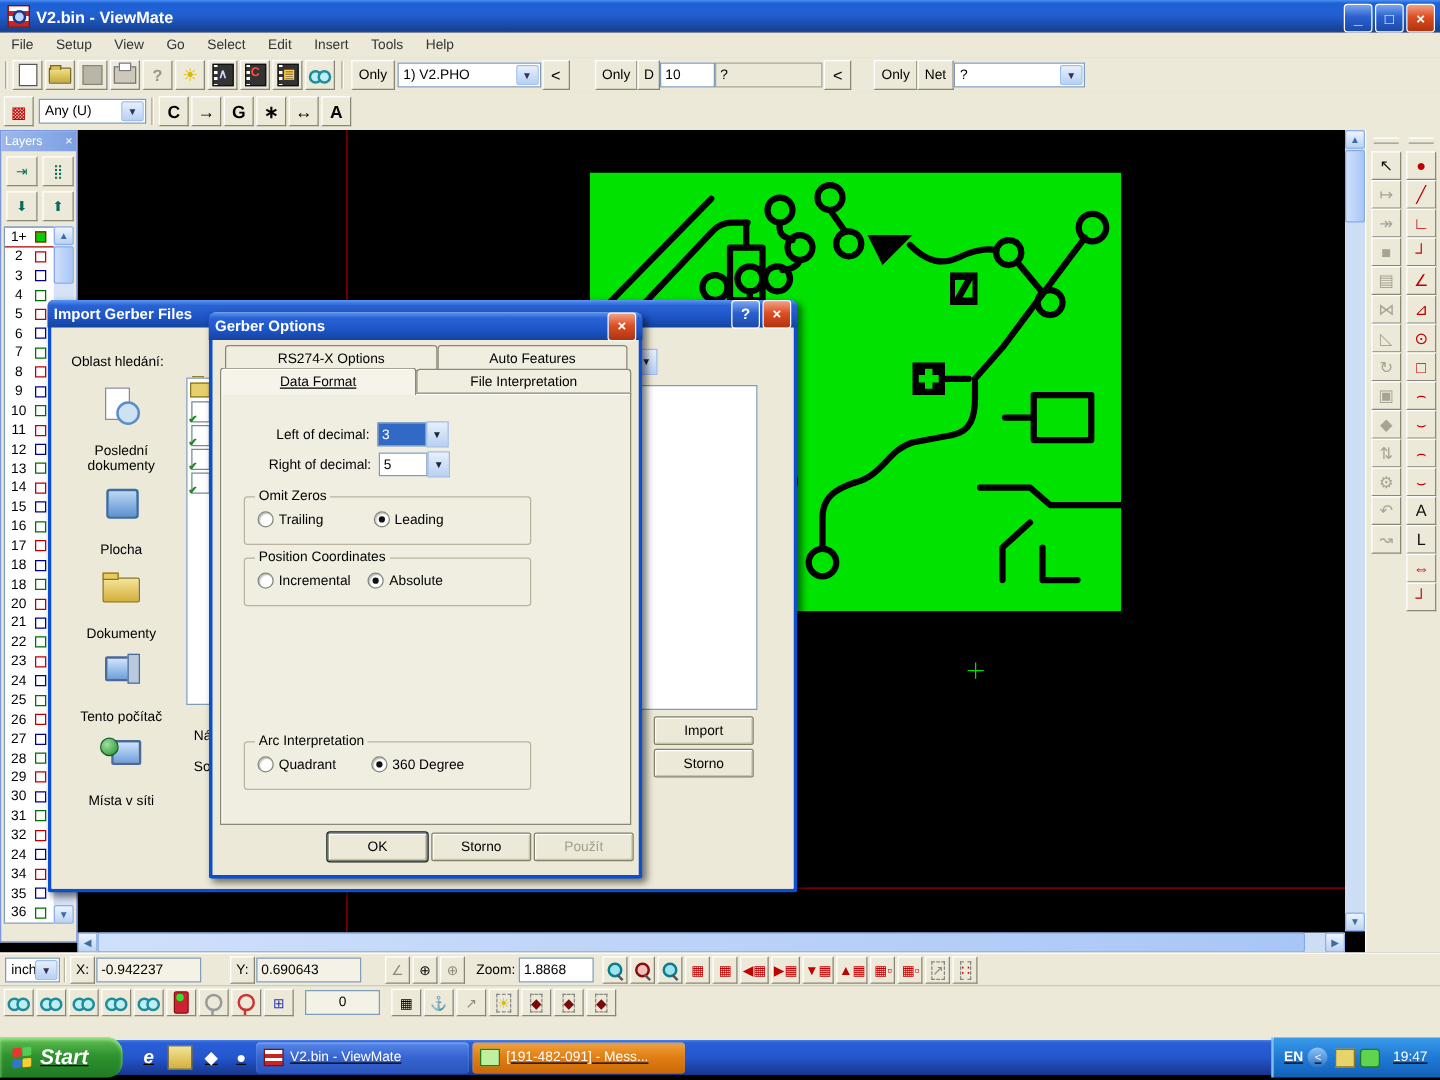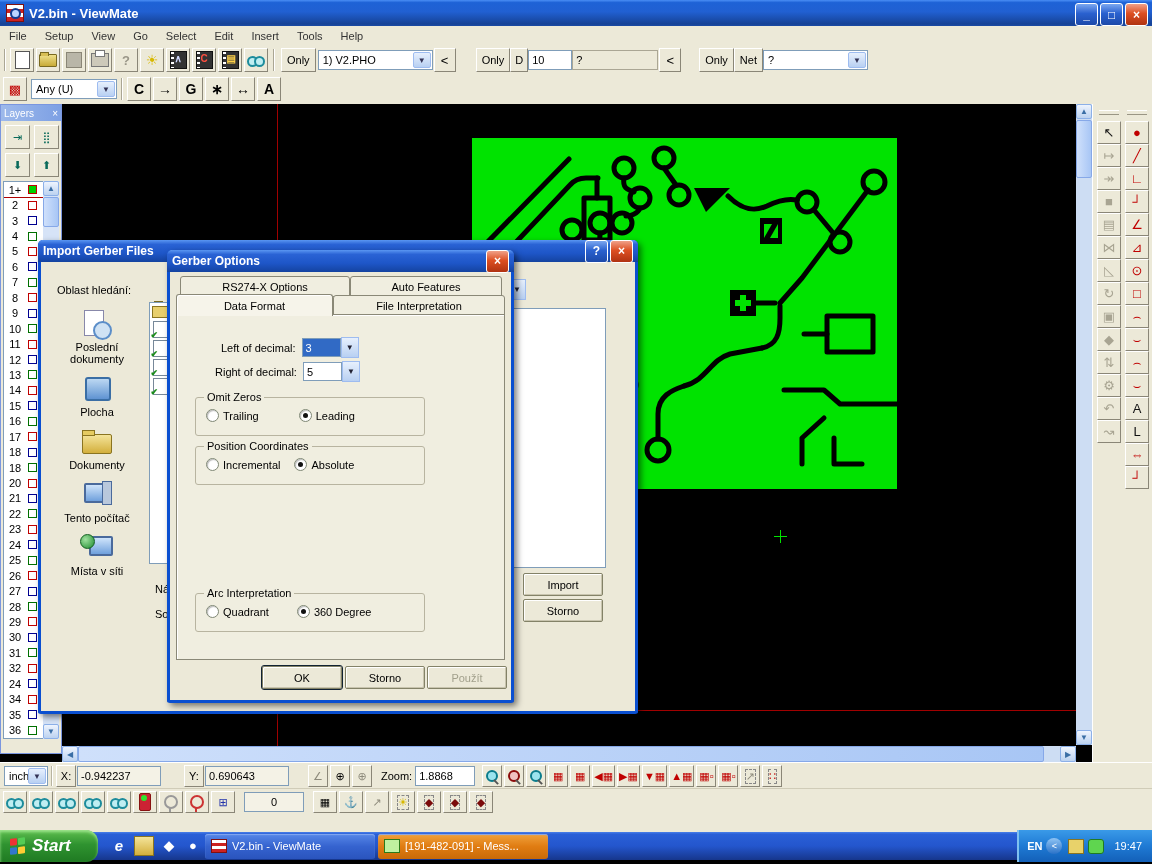--- a/index.html
+++ b/index.html
@@ -97,48 +97,48 @@
   .dlgbtn{height:21px;background:#ece9d8;border:1px solid #838267;border-radius:2px;display:flex;align-items:center;justify-content:center;font-size:11px;
     box-shadow:inset 1px 1px 0 #fff, inset -1px -1px 0 #c8c4ae;}
   .dlgbtn.def{outline:1px solid #123;}
   .dlgbtn.dis{color:#a2a08c;}
   .helpbox{width:21px;height:21px;border:1px solid #fff;border-radius:3px;color:#fff;font-weight:bold;display:flex;align-items:center;justify-content:center;
     background:linear-gradient(180deg,#7ba7f0,#2a61cf 45%,#1c49a9);}
   .helpbox.close{background:linear-gradient(180deg,#f0a088,#dd4f22 45%,#b03311);}
   
   #impdlg{left:38px;top:240px;width:594px;height:471px;}
   .place{width:96px;text-align:center;margin-top:10px;}
-  .place .plabel{margin-top:1px;line-height:12px;}
+  .place .plabel{margin-top:15px;line-height:12px;}
   .bigicon{width:34px;height:30px;margin:0 auto;position:relative;}
   .minidoc{width:13px;height:15px;background:#fff;border:1px solid #789;position:relative;margin:2px auto;}
   .minidoc::after{content:"✔";position:absolute;left:-3px;bottom:-3px;color:#1a8c1a;font-size:9px;font-weight:bold;}
   .minifolder{width:14px;height:10px;background:#e8cf6d;border:1px solid #8a7420;margin:3px auto;}
   
   #gbdlg{left:167px;top:250px;width:341px;height:450px;z-index:20;}
   .tab{position:absolute;height:19px;background:#f0eee0;border:1px solid #8a8877;border-bottom:1px solid #8a8877;border-radius:3px 3px 0 0;display:flex;align-items:center;justify-content:center;}
-  .tab.active{background:#f6f4ea;border-bottom:none;height:21px;z-index:2;box-shadow:inset 1px 1px 0 #fff;}
+  .tab.active{background:#f6f4ea;border-bottom:none;height:21px;z-index:2;box-shadow:inset 1px 1px 0 #fff;text-decoration:underline;}
   #gbpanel{position:absolute;left:6px;right:6px;top:64px;height:344px;background:#f0eee0;border:1px solid #8a8877;box-shadow:inset 1px 1px 0 #fff;}
   .grp{position:absolute;left:18px;width:228px;height:37px;border:1px solid #b8b4a0;border-radius:3px;}
   .grp-title{position:absolute;top:-7px;left:8px;background:#f0eee0;padding:0 3px;}
   .radio{display:flex;align-items:center;margin-right:14px;}
   .rb{width:11px;height:11px;border-radius:50%;background:#fff;border:1px solid #808875;box-shadow:inset 1px 1px 1px #bbb;margin-right:4px;position:relative;}
   .rb.on::after{content:"";position:absolute;left:3px;top:3px;width:5px;height:5px;border-radius:50%;background:#111;}
   .fldrow{position:absolute;display:flex;align-items:center;}
   .ddval{width:34px;height:17px;background:#fff;border:1px solid #7f9db9;display:flex;align-items:center;padding-left:3px;}
   .ddval.sel{background:#316ac5;color:#fff;}
   .ddarr{width:16px;height:19px;background:linear-gradient(#e7f0fd,#b8d0f2);border:1px solid #9ebcf0;display:flex;align-items:center;justify-content:center;font-size:8px;color:#223;}
   
   #status1{left:0;top:762px;width:1152px;height:26px;background:#ece9d8;border-top:1px solid #fff;display:flex;align-items:center;}
   #status2{left:0;top:788px;width:1152px;height:26px;background:#ece9d8;border-top:1px solid #d0ccb8;display:flex;align-items:center;}
   #gap-strip{left:0;top:814px;width:1152px;height:18px;background:#ece9d8;}
   .sbtn{min-width:20px;height:22px;padding:0 1px;margin:0 1px;background:#ece9d8;border:1px solid;border-color:#fff #8a8677 #8a8677 #fff;display:flex;align-items:center;justify-content:center;font-size:11px;box-sizing:border-box;}
   .glyph-red{color:#c00000;} .glyph-gray{color:#8d8a7b;} .glyph-blue{color:#2233aa;} .glyph-star{color:#d8b800;} .glyph-dred{color:#7a0a0a;}
   .dashedbox{border:1px dashed #888;}
   
-  #taskbar{left:0;top:832px;width:1152px;height:28px;background:linear-gradient(180deg,#4a80e8 0%,#2a5fd7 8%,#2456cd 50%,#16368c 100%);display:flex;align-items:center;}
+  #taskbar{left:0;top:832px;width:1152px;height:28px;background:linear-gradient(180deg,#4a80e8 0%,#2a5fd7 8%,#2456cd 50%,#16368c 100%);display:flex;align-items:center;text-decoration:underline;}
   #startbtn{height:32px;width:98px;border-radius:0 12px 12px 0;background:linear-gradient(180deg,#5fbf4f 0%,#2f9330 45%,#1f7a22 100%);
     display:flex;align-items:center;color:#fff;font-weight:bold;font-style:italic;font-size:17px;padding-left:10px;box-sizing:border-box;box-shadow:inset 0 2px 3px #9fe58f;}
   .xpflag{width:16px;height:16px;margin-right:6px;display:grid;grid-template-columns:7px 7px;grid-gap:1px;transform:skewY(-6deg);}
   .xpflag i{height:7px;border-radius:1px;}
   .task{height:25px;margin-left:3px;border-radius:3px;display:flex;align-items:center;padding:0 6px;color:#fff;font-size:11px;
     background:linear-gradient(180deg,#5787e8,#3563cf 50%,#2a54bd);box-shadow:inset 0 1px 1px #85a8f0;}
   .task.pressed{background:linear-gradient(180deg,#1c3f9a,#2a54bd);box-shadow:inset 1px 1px 3px #102a6a;}
   .task.alert{background:linear-gradient(180deg,#f0a23c,#e07c12 50%,#c96a08);}
   .ticon{width:14px;height:12px;margin-right:5px;}
   .ticon.folder{background:linear-gradient(#f4e49a,#d3af3c);border:1px solid #8a7420;}

